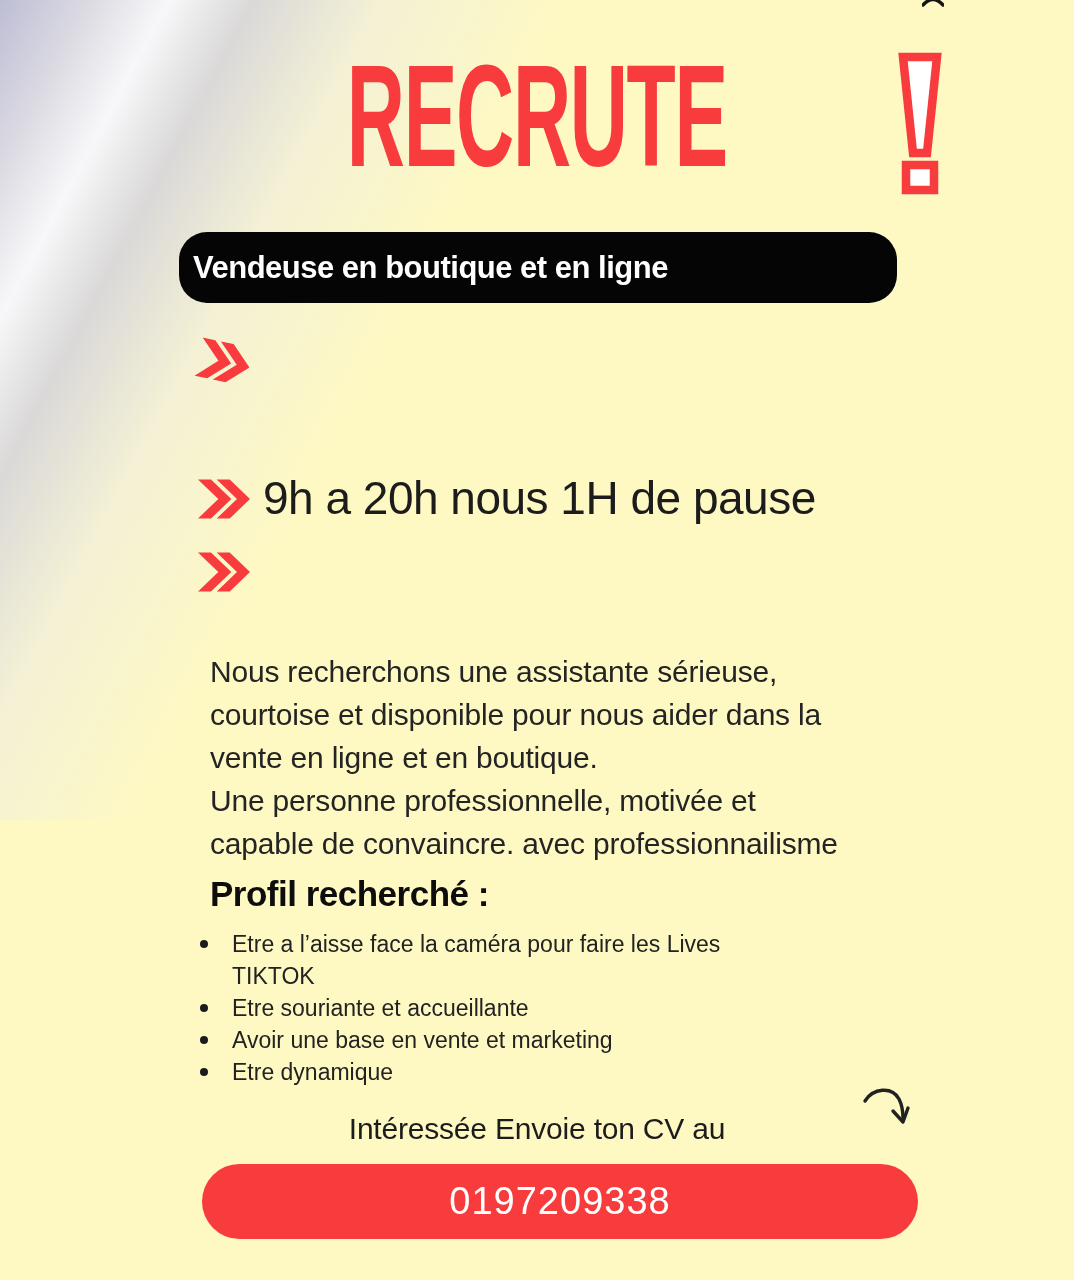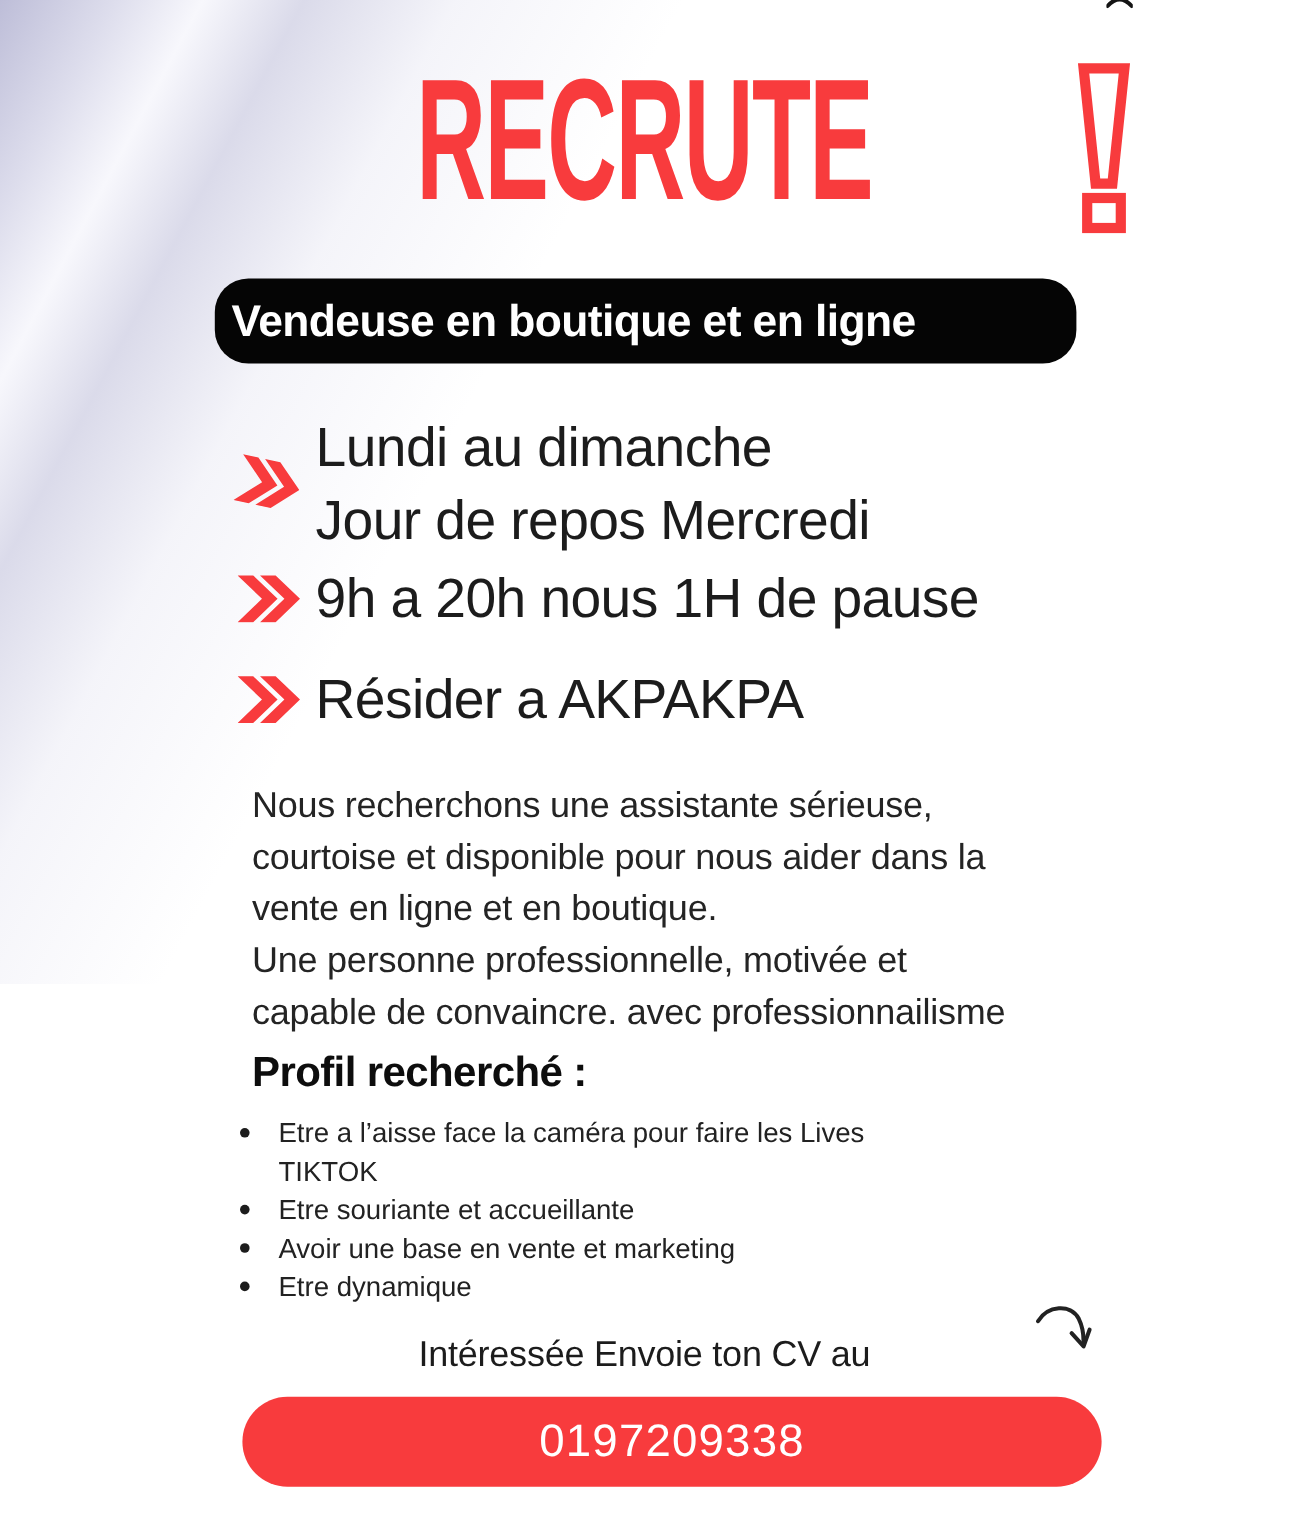--- a/index.html
+++ b/index.html
@@ -7,21 +7,21 @@
     --ink:#1f1f1f;
     --banner:#050505;
   }
   *{margin:0;padding:0;box-sizing:border-box;}
   html,body{background:#e9e9e9;}
   body{font-family:"Liberation Sans","DejaVu Sans",sans-serif;}
   .page{
     position:relative;
     width:1074px;height:1280px;
     margin:0 auto;
-    background:#ffffff;
+    background:#fef9c3;
     overflow:hidden;
   }
   .corner-gradient{
     position:absolute;left:0;top:0;width:620px;height:820px;
     background:linear-gradient(118deg,
       rgba(186,186,214,.95) 0%,
       rgba(215,215,233,.85) 9%,
       rgba(247,247,252,.95) 16%,
       rgba(203,203,225,.70) 24%,
       rgba(228,228,241,.40) 36%,
@@ -40,21 +40,21 @@
     transform:scale(.66,1.18);
     transform-origin:50% 0;
     white-space:nowrap;
   }
   .exclamation{position:absolute;left:897px;top:52px;}
   .role-banner{
     position:absolute;left:179px;top:232px;width:718px;height:71px;
     background:var(--banner);
     display:flex;align-items:center;
     padding-left:14px;
-    color:#ffffff;font-size:37px;font-weight:700;letter-spacing:-.5px;
+    color:#ffffff;font-size:31px;font-weight:700;letter-spacing:-.5px;
     white-space:nowrap;
     border-radius:28px;
   }
   .condition-row{
     position:absolute;left:198px;
     display:flex;align-items:center;gap:13px;
   }
   .condition-row .chev{flex:0 0 auto;}
   .row-1{top:342px;}
   .row-1 .chev{transform:rotate(12deg);}
@@ -127,38 +127,35 @@
 
   <div class="role-banner">
     <span>Vendeuse en boutique et en ligne</span>
   </div>
 
   <div class="condition-row row-1">
     <svg class="chev" width="52" height="40" viewBox="0 0 64 48">
       <polygon points="0,0 16,0 41,24 16,48 0,48 25,24" fill="#f83b3d"></polygon>
       <polygon points="23,0 39,0 64,24 39,48 23,48 48,24" fill="#f83b3d"></polygon>
     </svg>
-    <div class="condition-text">Lundi au dimanche
-Jour de repos Mercredi</div>
   </div>
 
   <div class="condition-row row-2">
     <svg class="chev" width="52" height="40" viewBox="0 0 64 48">
       <polygon points="0,0 16,0 41,24 16,48 0,48 25,24" fill="#f83b3d"></polygon>
       <polygon points="23,0 39,0 64,24 39,48 23,48 48,24" fill="#f83b3d"></polygon>
     </svg>
     <div class="condition-text">9h a 20h nous 1H de pause</div>
   </div>
 
   <div class="condition-row row-3">
     <svg class="chev" width="52" height="40" viewBox="0 0 64 48">
       <polygon points="0,0 16,0 41,24 16,48 0,48 25,24" fill="#f83b3d"></polygon>
       <polygon points="23,0 39,0 64,24 39,48 23,48 48,24" fill="#f83b3d"></polygon>
     </svg>
-    <div class="condition-text">Résider a AKPAKPA</div>
   </div>
 
   <div class="job-description pre">Nous recherchons une assistante sérieuse,
 courtoise et disponible pour nous aider dans la
 vente en ligne et en boutique.
  Une personne professionnelle, motivée et
 capable de convaincre. avec professionnailisme</div>
 
   <div class="profile-heading">Profil recherché :</div>
 

